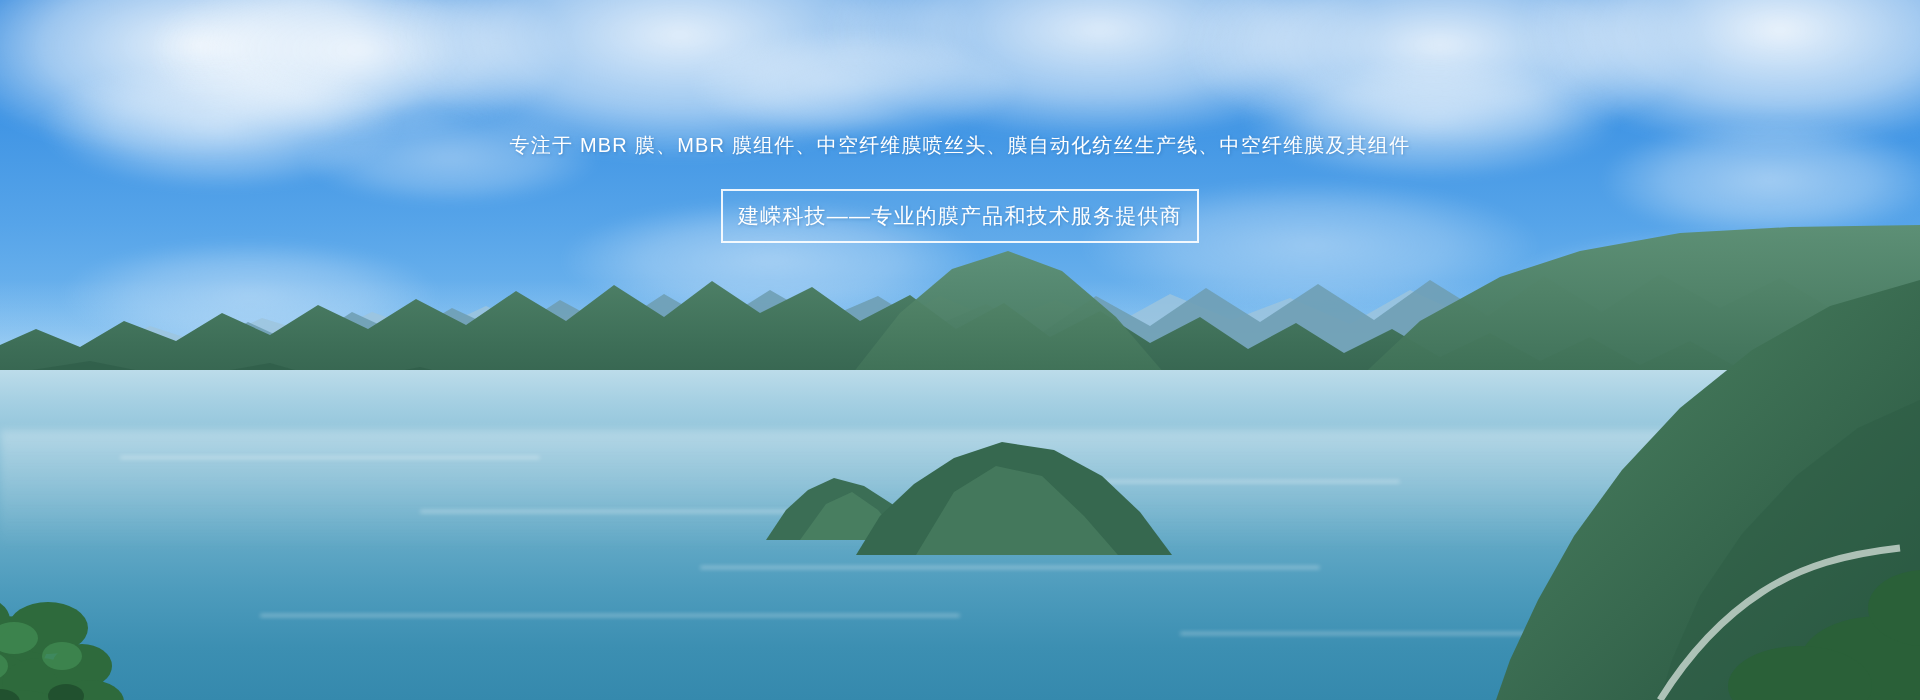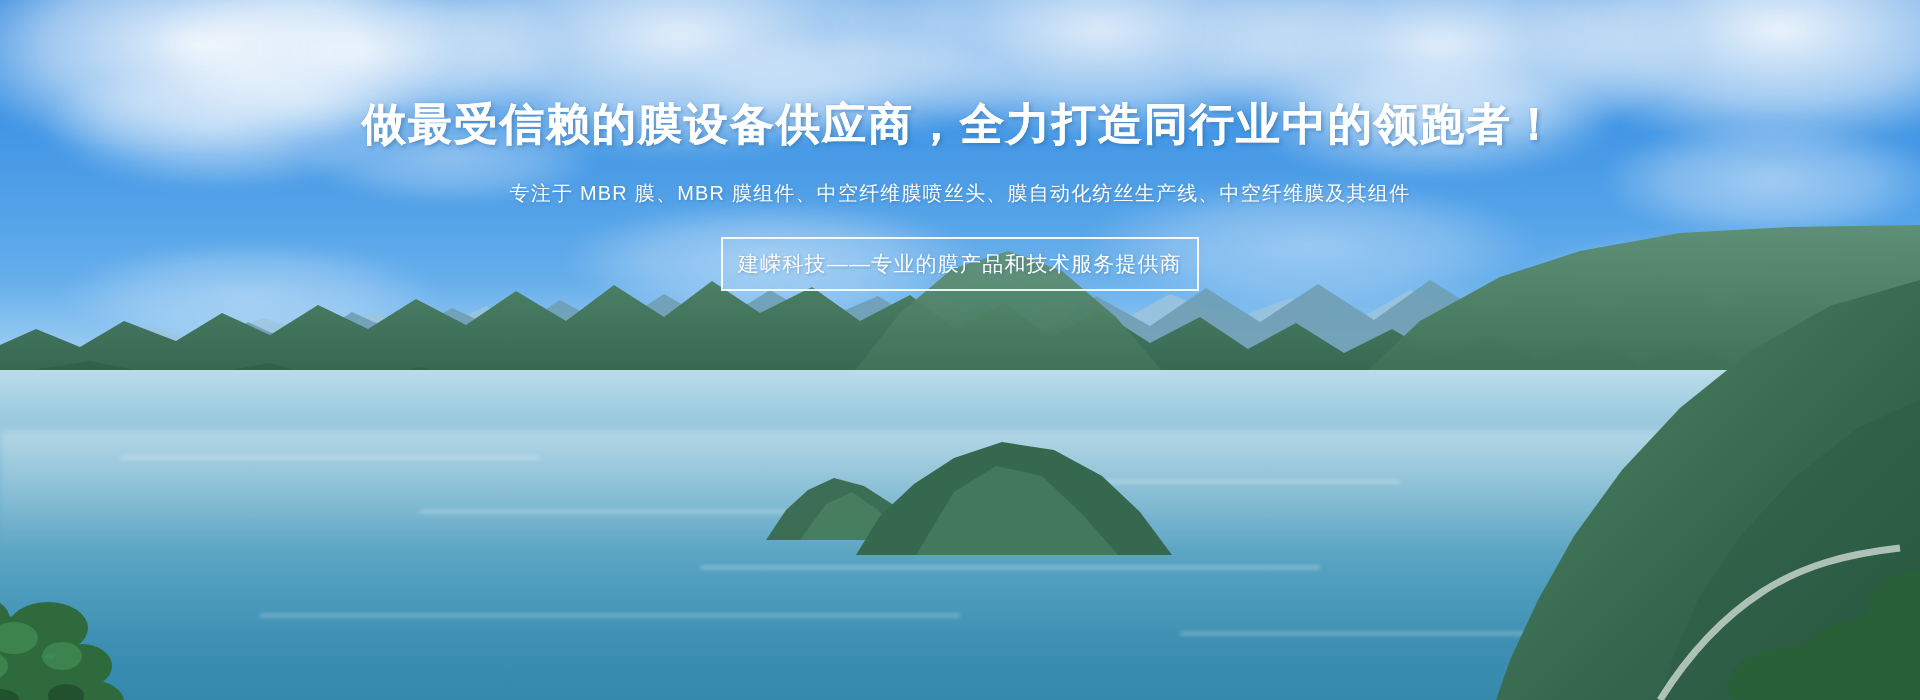--- a/index.html
+++ b/index.html
@@ -257,18 +257,17 @@
 
   <svg class="foliage-right" viewBox="0 0 420 420" preserveAspectRatio="none" style="z-index:23;">
     <g fill="#2a6038">
       <ellipse cx="360" cy="372" rx="80" ry="46"></ellipse>
       <ellipse cx="280" cy="396" rx="72" ry="40"></ellipse>
       <ellipse cx="404" cy="318" rx="56" ry="38"></ellipse>
     </g>
   </svg>
 
   <div class="overlay">
-    <div class="headline">做最受信赖的膜设备供应商，全力打造同行业中的领跑者！</div>
     <div class="subline">专注于 MBR 膜、MBR 膜组件、中空纤维膜喷丝头、膜自动化纺丝生产线、中空纤维膜及其组件</div>
     <div class="tagbox">建嵘科技——专业的膜产品和技术服务提供商</div>
   </div>
 
 </div>
 
 </body></html>

